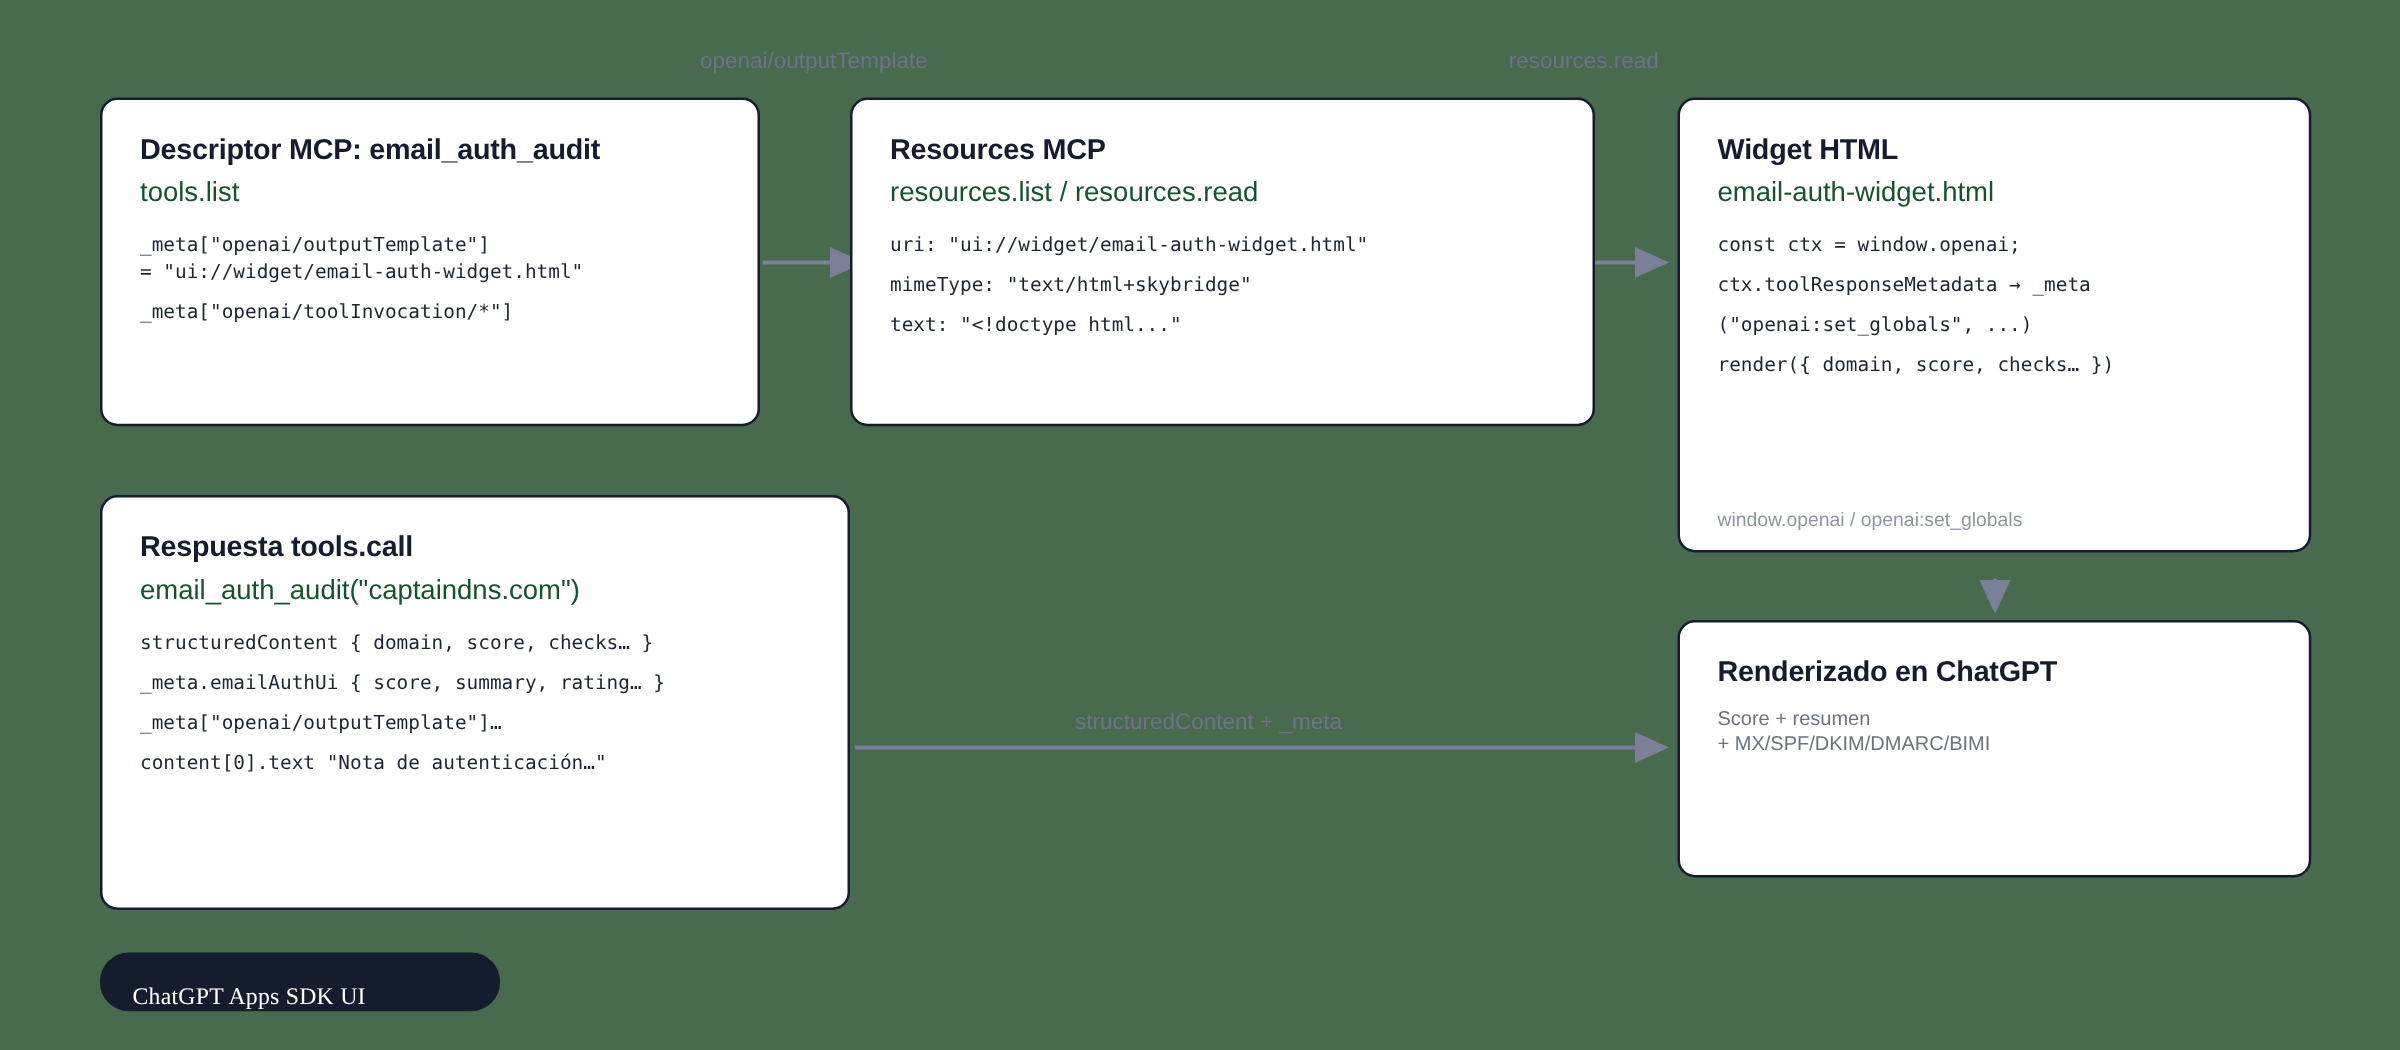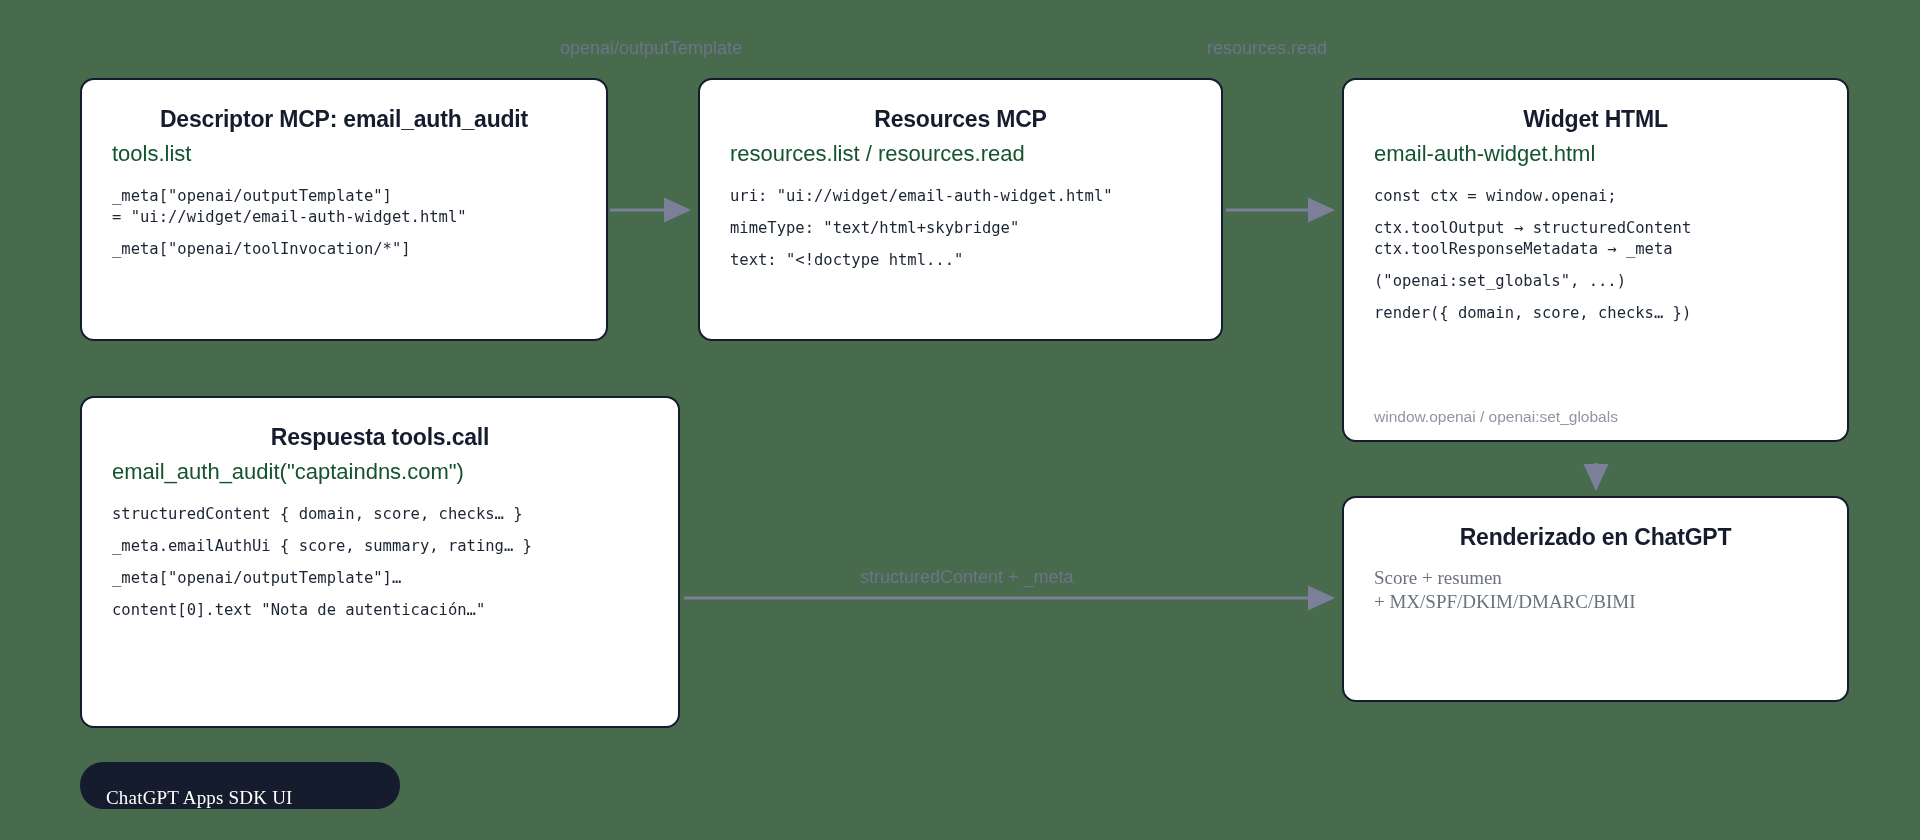--- a/index.html
+++ b/index.html
@@ -27,21 +27,20 @@
     border-radius: 14px;
     padding: 26px 30px 22px 30px;
   }
   .card-title {
     font-size: 23px;
     font-weight: bold;
     color: #141c2e;
     letter-spacing: -0.2px;
     line-height: 1.2;
     white-space: nowrap;
-    text-align: center;
   }
   .card-sub {
     font-size: 22px;
     color: #14532d;
     margin-top: 6px;
     line-height: 1.25;
     white-space: nowrap;
   }
   .code-block {
     margin-top: 20px;
@@ -56,37 +55,36 @@
   .card-footnote {
     position: absolute;
     left: 30px;
     bottom: 14px;
     font-size: 15.5px;
     color: #8f96a3;
     white-space: nowrap;
     margin-top: 43px;
   }
   .body-line {
-    font-size: 19px;
+    font-size: 16px;
     color: #6b7280;
     line-height: 1.3;
     white-space: nowrap;
-    font-family: Liberation Serif, serif;
   }
   .serif-note {
     font-family: "Liberation Serif", serif;
     font-size: 16.5px;
     color: #6b7280;
     margin-top: 8px;
     white-space: nowrap;
   }
 
   
   #card-descriptor { left: 80px;   top: 78px;  width: 528px; height: 263px; }
-  #card-resources  { left: 698px;  top: 78px;  width: 525px; height: 263px; }
+  #card-resources  { left: 680px;  top: 78px;  width: 596px; height: 263px; }
   #card-widget     { left: 1342px; top: 78px;  width: 507px; height: 364px; }
   #card-response   { left: 80px;   top: 396px; width: 600px; height: 332px; }
   #card-rendered   { left: 1342px; top: 496px; width: 507px; height: 206px; }
 
   
   .edge-label {
     position: absolute;
     font-size: 18px;
     color: #6f7289;
     white-space: nowrap;
@@ -165,21 +163,20 @@
       <div class="code-line">mimeType: "text/html+skybridge"</div>
       <div class="code-line">text: "&lt;!doctype html..."</div>
     </div>
   </div>
 
   <div class="card" id="card-widget">
     <div class="card-title">Widget HTML</div>
     <div class="card-sub">email-auth-widget.html</div>
     <div class="code-block">
       <div class="code-line">const ctx = window.openai;</div>
-      <div class="code-line tight">ctx.toolOutput → structuredContent</div>
       <div class="code-line">ctx.toolResponseMetadata → _meta</div>
       <div class="code-line">("openai:set_globals", ...)</div>
       <div class="code-line">render({ domain, score, checks… })</div>
     </div>
     <div class="card-footnote">window.openai / openai:set_globals</div>
   </div>
 
   <div class="card" id="card-response">
     <div class="card-title">Respuesta tools.call</div>
     <div class="card-sub">email_auth_audit("captaindns.com")</div>

